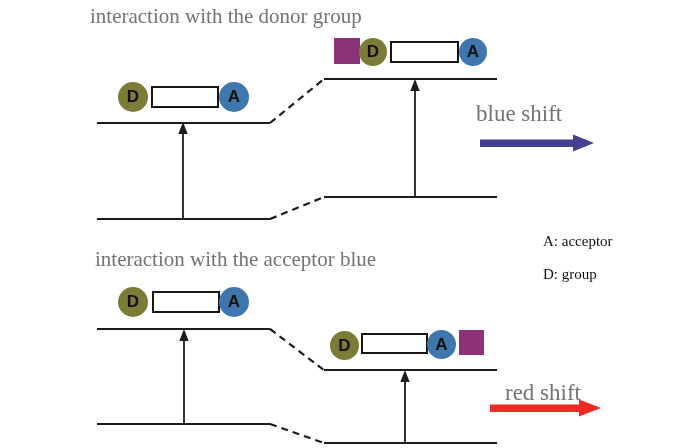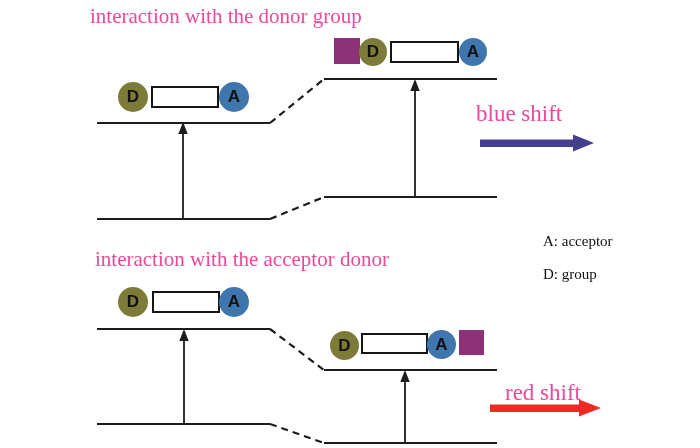--- a/index.html
+++ b/index.html
@@ -1,20 +1,20 @@
 <!DOCTYPE html>
 <html><head>
 <meta charset="utf-8">
 <style>
   * { margin:0; padding:0; box-sizing:border-box; }
   html,body { background:#fff; }
   body { font-family:"Liberation Serif", serif; }
   .canvas { position:relative; width:700px; height:448px; background:#fff; overflow:hidden; }
   .lines { position:absolute; left:0; top:0; }
-  .txt { position:absolute; color:#ec4899; white-space:nowrap;text-align:center; }
+  .txt { position:absolute; color:#737373; white-space:nowrap;text-align:center; }
   .title { font-size:21px; }
   .shift-label { font-size:23px; }
   .legend { position:absolute; color:#111; font-size:15px; line-height:33px; }
   .molecule { position:absolute; }
   .circle {
     position:absolute; border-radius:50%;
     display:flex; align-items:center; justify-content:center;
     font-family:"Liberation Sans", sans-serif; font-weight:bold;
     font-size:17px; color:#111; z-index:2;
   }
@@ -56,21 +56,21 @@
       <polygon points="184,329 179.3,341 188.7,341" stroke="none"></polygon>
       <line x1="405" y1="443" x2="405" y2="380" stroke-width="1.8"></line>
       <polygon points="405,370 400.3,382 409.7,382" stroke="none"></polygon>
     </g>
 
     <polygon points="480,139.5 573,139.5 573,134.5 594,143 573,151.5 573,147 480,147" fill="#453f90"></polygon>
     <polygon points="490,404.5 579,404.5 579,399.5 601,408 579,416.5 579,412 490,412" fill="#ed2a24"></polygon>
   </svg>
 
   <div class="txt title" style="left:90px; top:4px;">interaction with the donor group</div>
-  <div class="txt title" style="left:95px; top:247px;">interaction with the acceptor donor</div>
+  <div class="txt title" style="left:95px; top:247px;">interaction with the acceptor blue</div>
   <div class="txt shift-label" style="left:505px; top:380px;">red shift</div>
   <div class="txt shift-label" style="left:476px; top:101px;">blue shift</div>
 
   <div class="legend" style="left:543px; top:225px;">
     <div>A: acceptor</div>
     <div>D: group</div>
   </div>
 
   <div class="molecule" style="left:118px; top:82px; width:132px; height:30px;">
     <div class="circle" style="left: 0px; top: 0px; width: 30px; height: 30px; background-color: rgb(124, 124, 56);">D</div>

